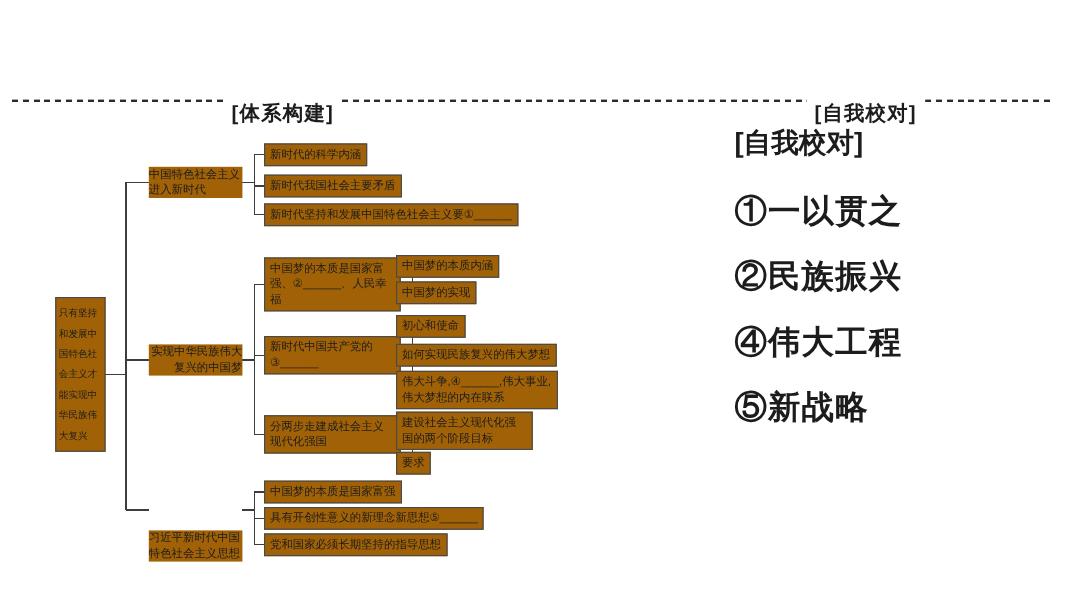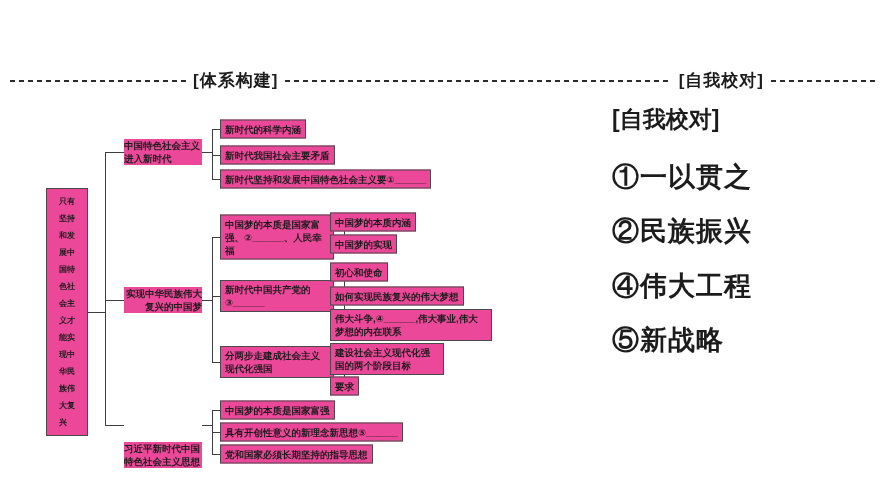--- a/index.html
+++ b/index.html
@@ -5,50 +5,50 @@
   * { box-sizing: border-box; }
   html, body { margin: 0; padding: 0; }
   body {
     width: 889px; height: 500px; position: relative;
     background: #ffffff; color: #1c1c1c;
     font-family: "Liberation Sans", "DejaVu Sans", sans-serif;
     overflow: hidden;
   }
 
   
-  .hdr-row { position: absolute; top: 69px; left: 10px; right: 10px; display: flex; align-items: center; }
+  .hdr-row { position: absolute; top: 83px; left: 10px; right: 10px; display: flex; }
   .dash { height: 2px; background: repeating-linear-gradient(90deg, #2b2b2b 0 5px, transparent 5px 9px); }
   .dash.d1 { flex: 0 0 176px; }
   .dash.d2 { flex: 1 1 auto; }
   .dash.d3 { flex: 0 0 108px; }
   .hdr { font-size: 17px; font-weight: bold; padding: 0 7px; white-space: nowrap; letter-spacing: 1px; }
 
   
   .connectors { position: absolute; left: 0; top: 0; }
   .connectors path { stroke: #3d3d3d; stroke-width: 1; fill: none; shape-rendering: crispEdges; }
 
   
-  .rootnode, .blabel, .node { position: absolute; transform: translateY(-50%); background: #ec4899; font-weight: bold; }
+  .rootnode, .blabel, .node { position: absolute; transform: translateY(-50%); background: #a16207; font-weight: normal; }
   .rootnode {
     left: 46px; top: 312px; width: 42px;
-    border: 1px solid #4a4a4a; padding: 4px 12px;
+    border: 1px solid #4a4a4a; padding: 4px 2px;
     font-size: 8px; line-height: 17px;
   }
   .blabel { font-size: 9.5px; line-height: 13px; width: 78px; }
   .blabel.b1 { left: 124px; top: 152px; }
   .blabel.b2 { left: 124px; top: 300px; text-align: right; }
   .blabel.b3 { left: 124px; top: 425px; margin-top: 30px; }
   .node {
     border: 1px solid #4a4a4a; padding: 2px 4px;
     font-size: 9.5px; line-height: 13px; white-space: nowrap;
   }
   .c2 { left: 220px; }
   .c3 { left: 330px; }
   .w118 { width: 114px; white-space: normal; }
-  .w138 { width: 162px; white-space: normal; }
+  .w138 { width: 135px; white-space: normal; }
   .w126 { width: 114px; white-space: normal; }
 
   
   .side { position: absolute; left: 612px; top: 104px; width: 272px; }
   .sp-title { font-size: 23px; font-weight: bold; margin: 0 0 30px 0; }
   .sp-item { font-size: 27px; font-weight: bold; margin: 0 0 26px 0; line-height: 1.05; letter-spacing: 1px; font-family: Liberation Mono, monospace; }
 </style>
 </head>
 <body>
 

